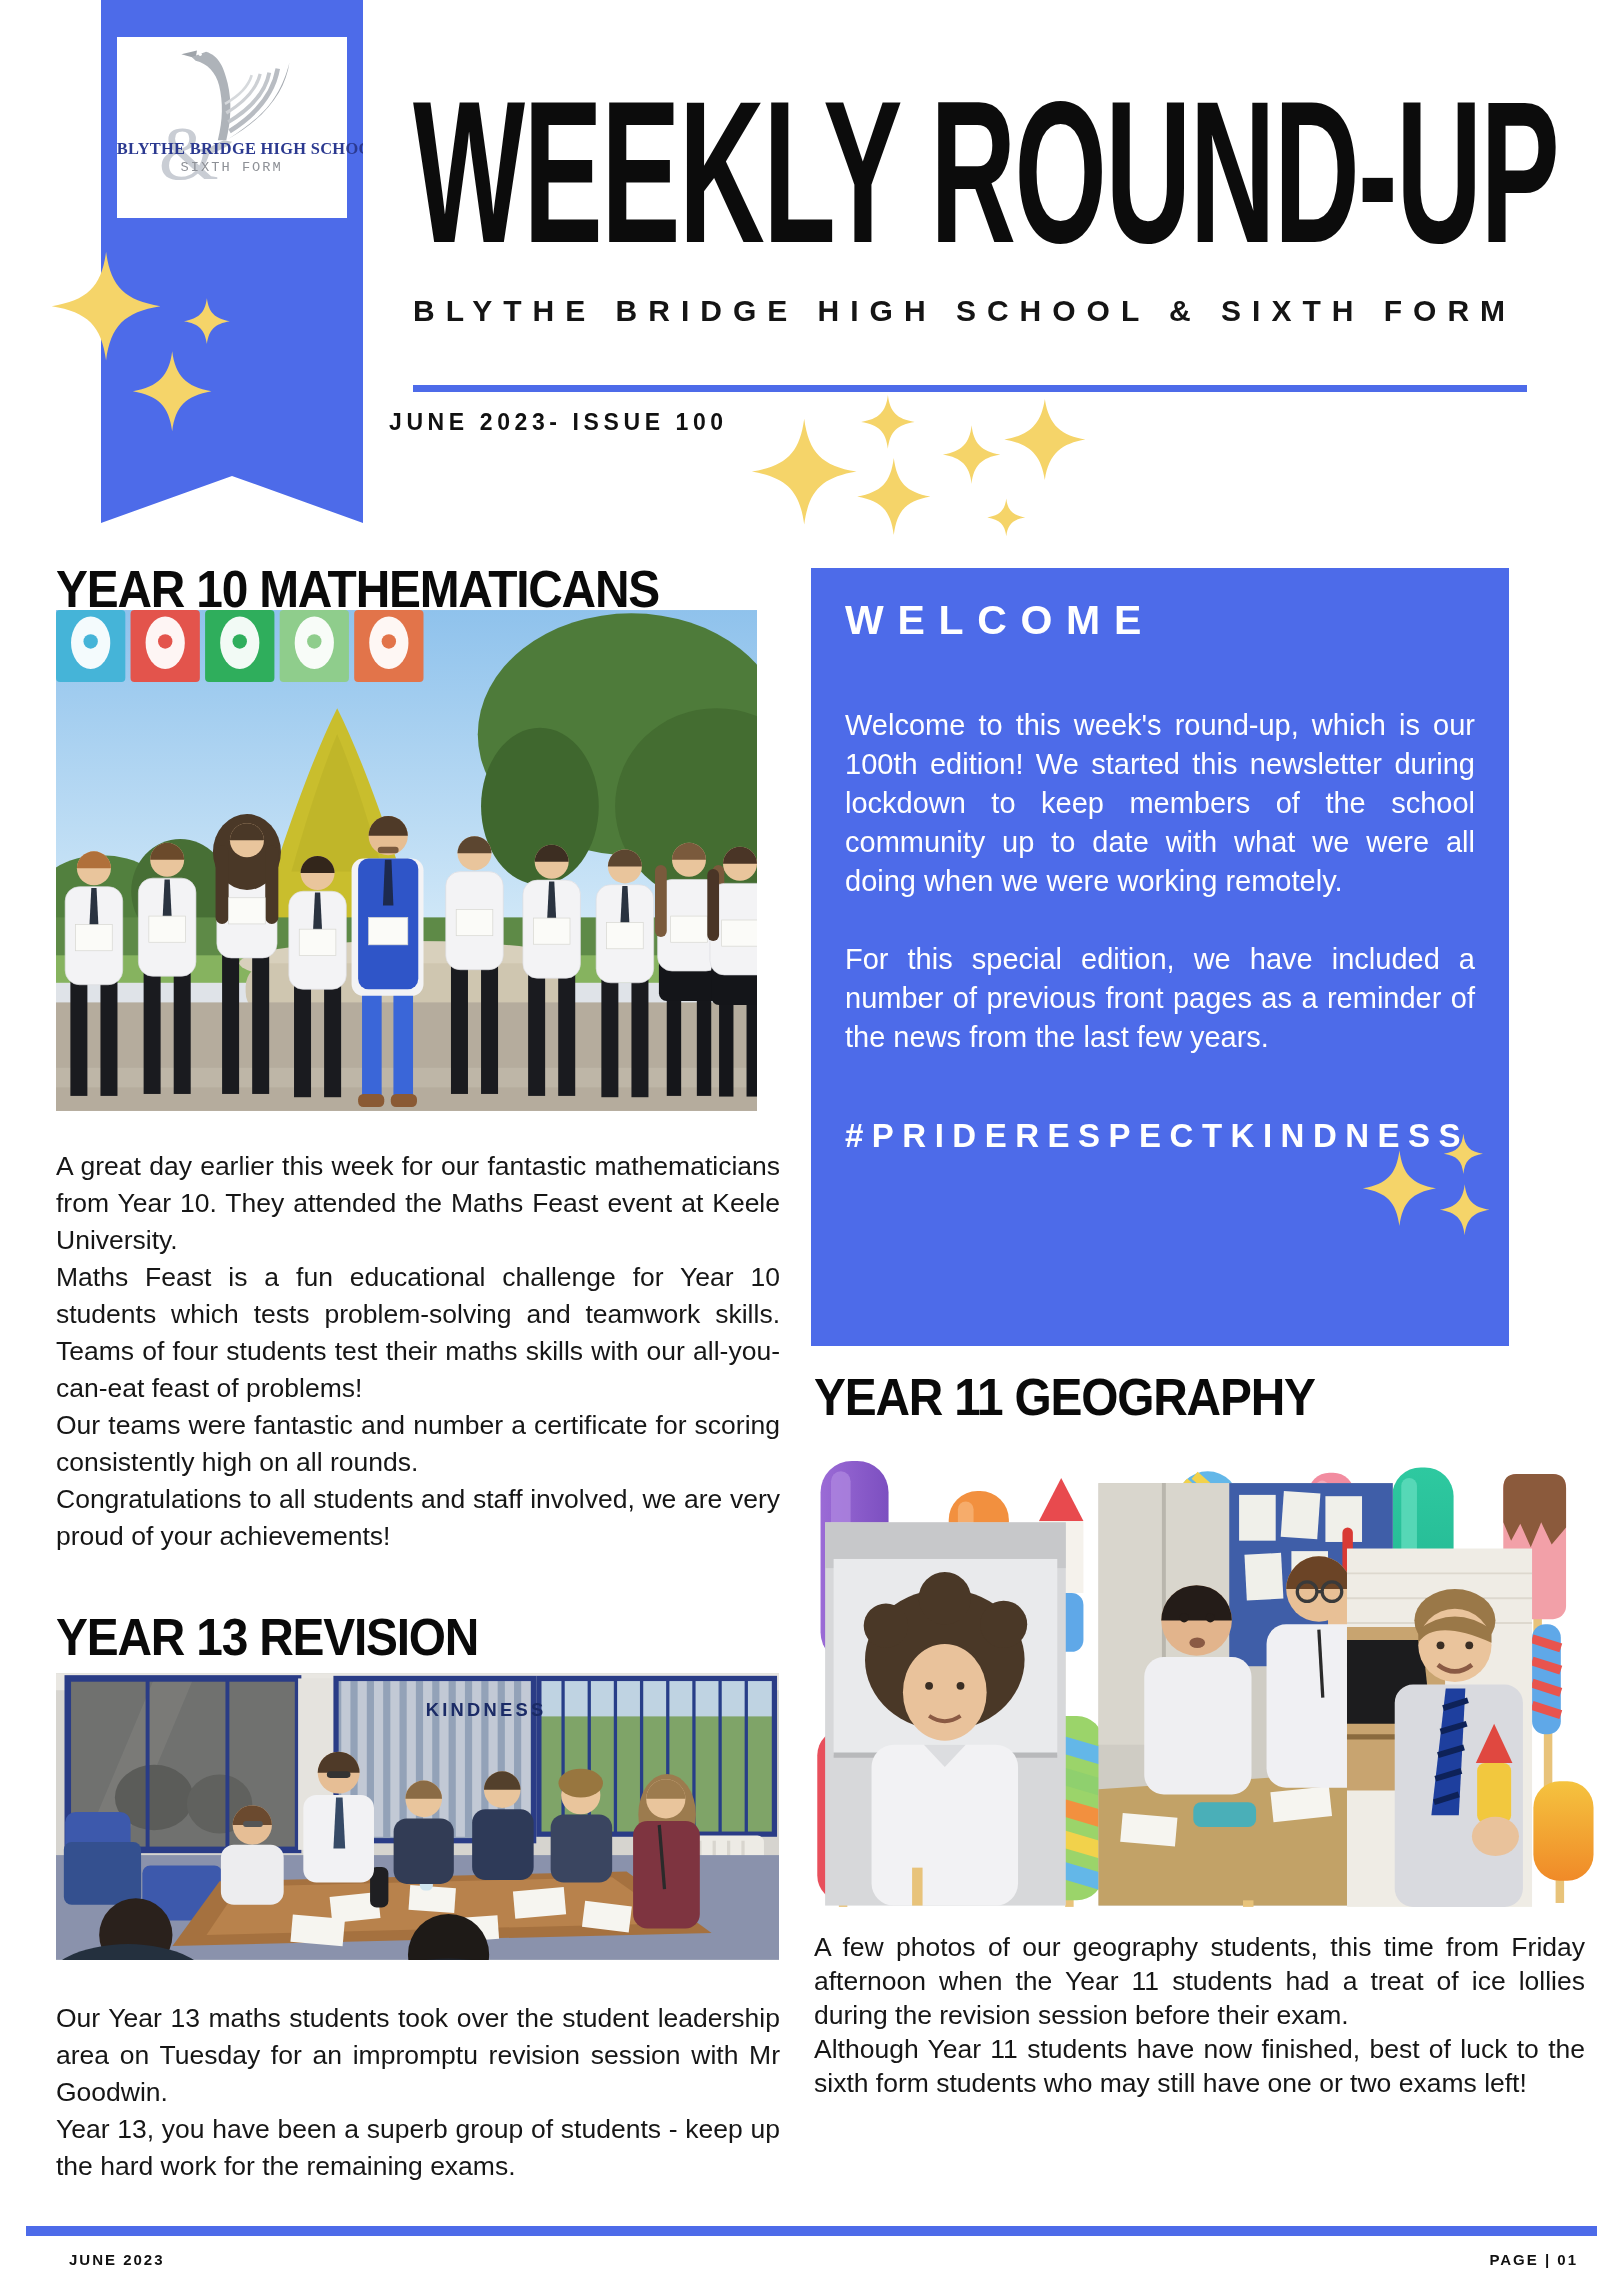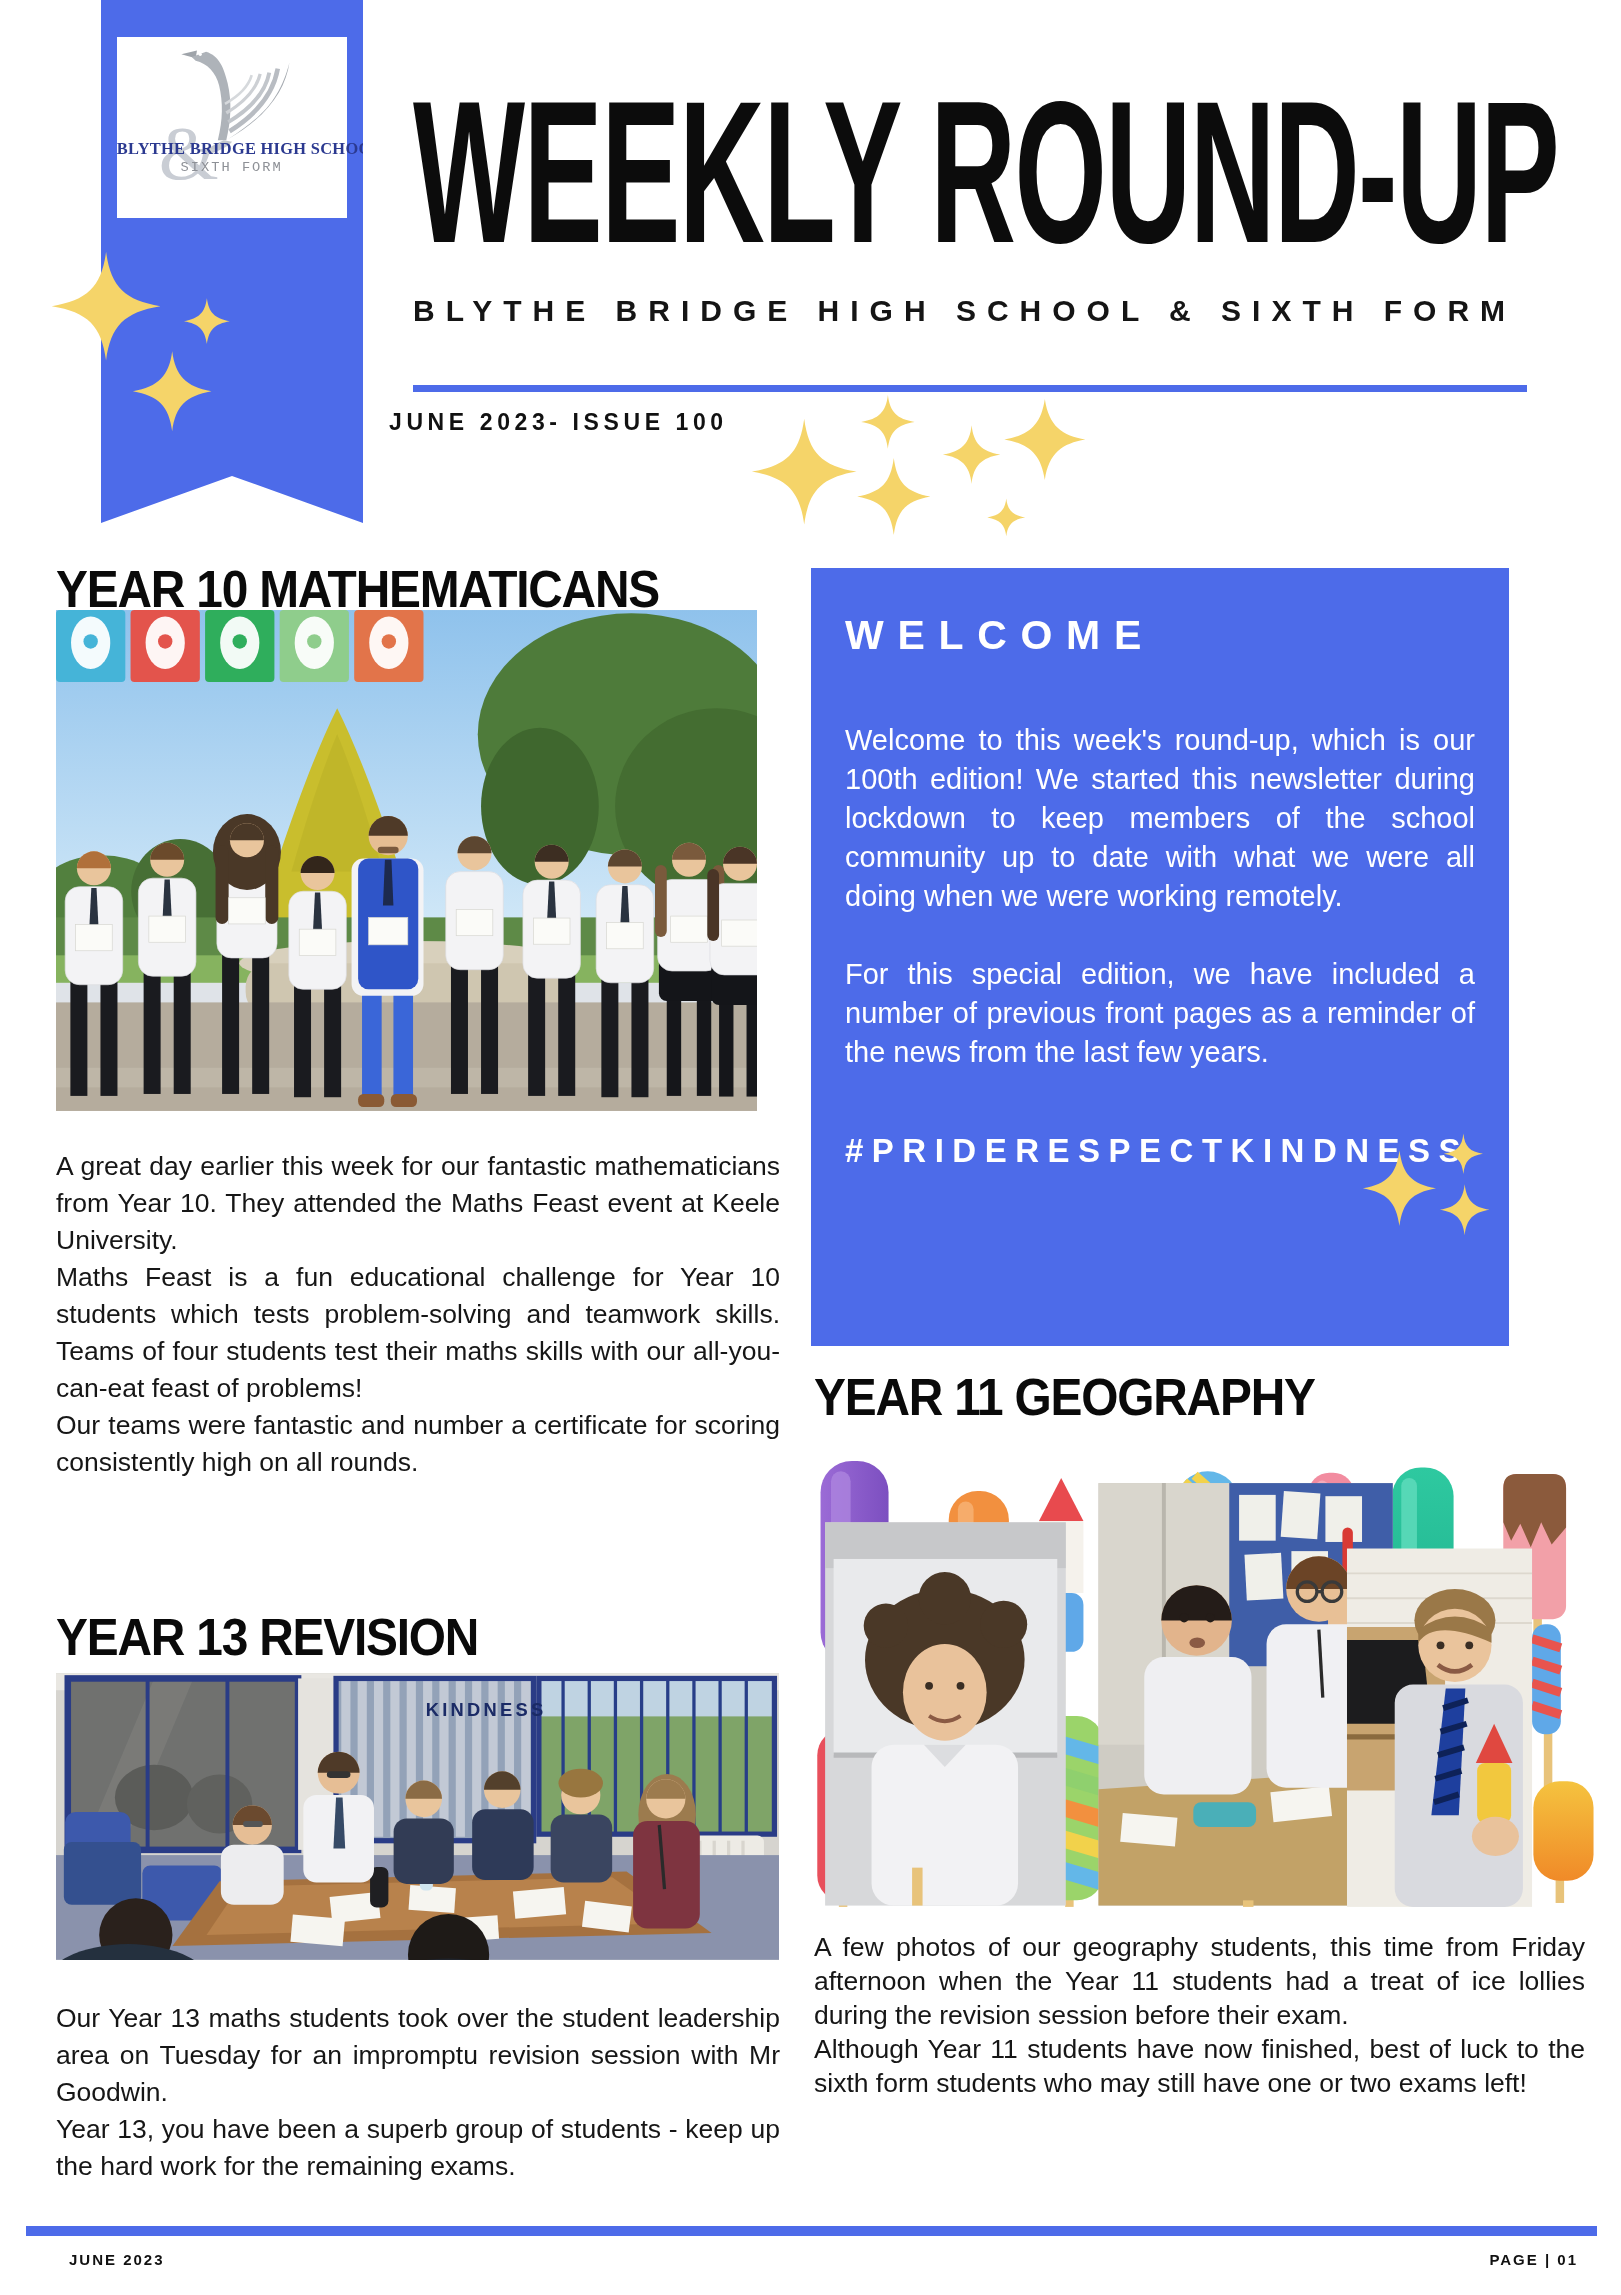--- a/index.html
+++ b/index.html
@@ -57,21 +57,21 @@
     white-space:nowrap;transform:scaleX(0.92);transform-origin:left top;
   }
   .body-col p{
     font-size:26.5px;line-height:37px;color:#161616;text-align:justify;
   }
   .geo-col p{font-size:26.5px;line-height:34px;color:#161616;text-align:justify;}
 
   
   .welcome-box{
     left:811px;top:568px;width:698px;height:778px;background:var(--brand-blue);
-    padding:44px 34px 0 34px;color:#fff;
+    padding:29px 34px 0 34px;color:#fff;
   }
   .welcome-title{font-size:41px;font-weight:700;letter-spacing:13.7px;line-height:46px;color:#fff;}
   .welcome-box p{font-size:29px;line-height:39px;text-align:justify;color:#fff;}
   .welcome-p1{margin-top:63px;}
   .welcome-p2{margin-top:39px;}
   .welcome-sign{margin-top:37px;font-size:29px;line-height:39px;color:#fff;}
   .welcome-hashtag{margin-top:60px;font-size:33px;font-weight:700;letter-spacing:8.5px;color:#fff;white-space:nowrap;}
 
   
   .photo{overflow:hidden;background:#dfe3e8;text-align:right;}
@@ -276,20 +276,21 @@
           <ellipse cx="509" cy="50" rx="30" ry="40" fill="#FFFFFF" opacity="0.94"></ellipse>
           <circle cx="509" cy="48" r="11" fill="#E2744A"></circle>
       </g>
     </svg>
   </div>
 
   <div class="abs body-col" style="left:56px;top:1148px;width:724px;">
     <p>A great day earlier this week  for our fantastic mathematicians from Year 10. They attended the Maths Feast event at Keele University.</p>
     <p>Maths Feast is a fun educational challenge for Year 10 students which tests problem-solving and teamwork skills. Teams of four students test their maths skills with our all-you-can-eat feast of problems!</p>
     <p>Our teams were fantastic and number a certificate for scoring consistently high on all rounds.</p>
+    <p>Congratulations to all students and staff involved, we are very proud of your achievements!</p>
   </div>
 
   <div class="abs h-section" style="left:56px;top:1611px;">YEAR 13 REVISION</div>
 
   <div class="abs photo" style="left:56px;top:1673px;width:723px;height:287px;">
     <svg width="723" height="287" viewBox="0 0 1105 438">
       <rect width="1105" height="438" fill="#D6D4CF"></rect>
       <rect x="0" y="0" width="1105" height="26" fill="#E9E7E2"></rect>
 
       <rect x="18" y="8" width="352" height="262" fill="#70716F"></rect>

